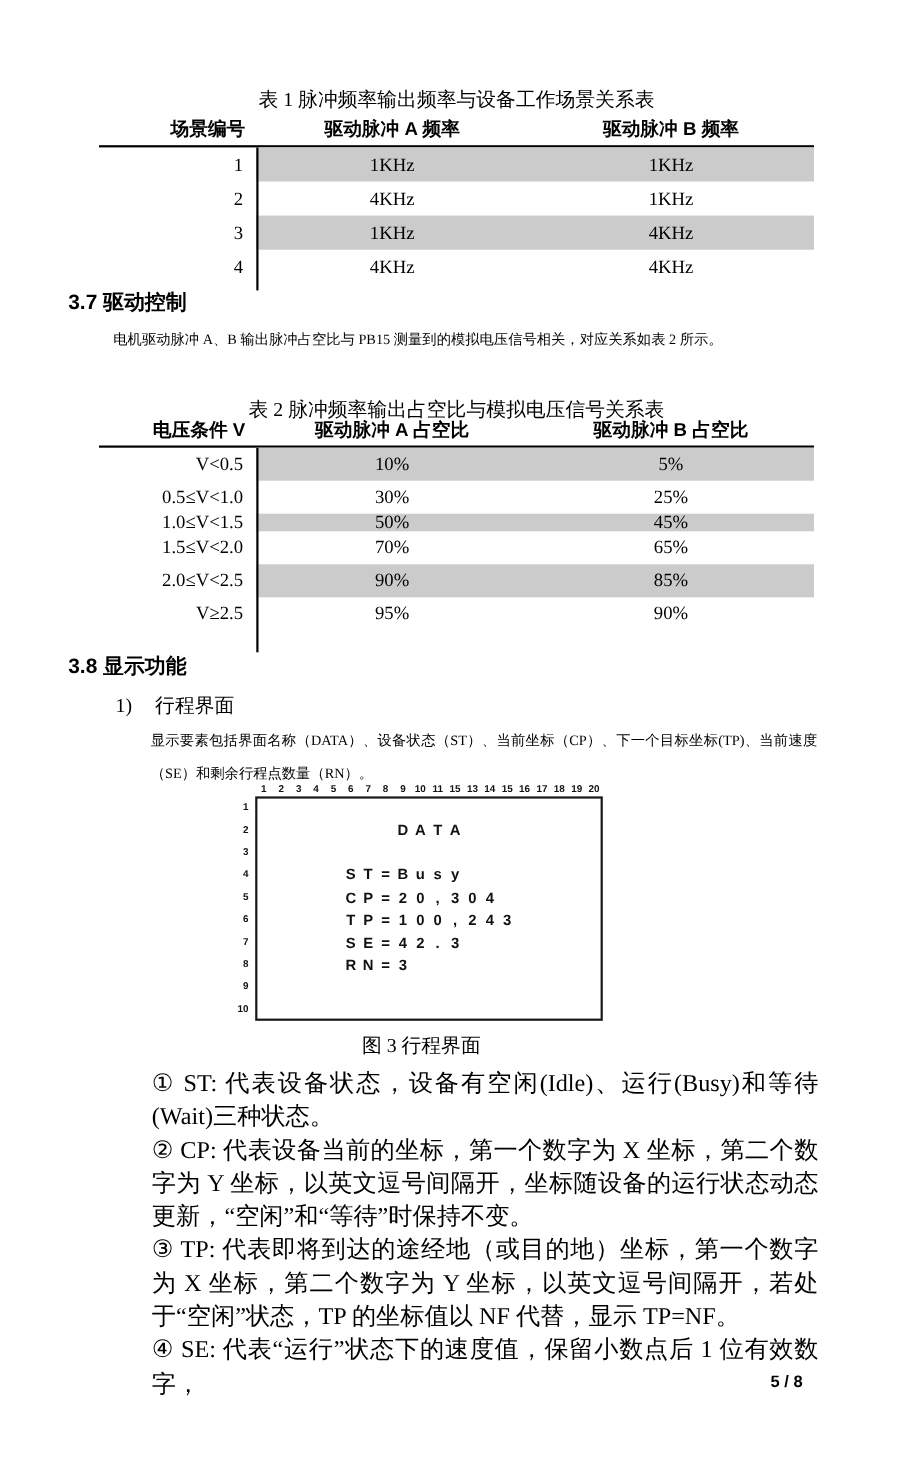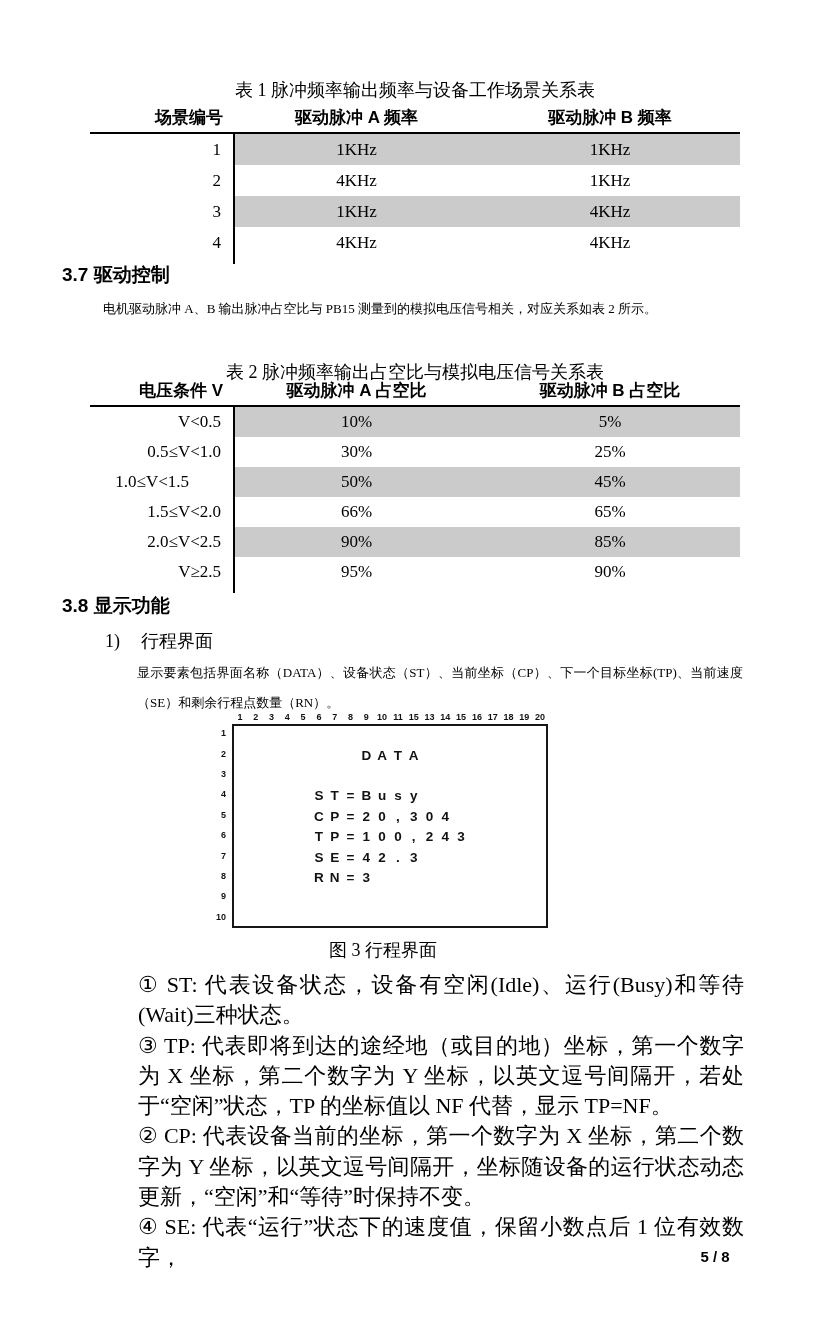--- a/index.html
+++ b/index.html
@@ -184,31 +184,31 @@
             <div class="c3">5%</div>
           </div>
         </div>
         <div class="tbl-row" style="height: 30px;">
           <div class="c1">0.5≤V&lt;1.0</div>
           <div class="band">
             <div class="c2">30%</div>
             <div class="c3">25%</div>
           </div>
         </div>
-        <div class="tbl-row" style="height: 30px; gap: 32px;">
+        <div class="tbl-row" style="height: 16px;">
           <div class="c1">1.0≤V&lt;1.5</div>
           <div class="band shaded">
             <div class="c2">50%</div>
             <div class="c3">45%</div>
           </div>
         </div>
         <div class="tbl-row" style="height: 30px;">
           <div class="c1">1.5≤V&lt;2.0</div>
           <div class="band">
-            <div class="c2">66%</div>
+            <div class="c2">70%</div>
             <div class="c3">65%</div>
           </div>
         </div>
         <div class="tbl-row" style="height: 30px;">
           <div class="c1">2.0≤V&lt;2.5</div>
           <div class="band shaded">
             <div class="c2">90%</div>
             <div class="c3">85%</div>
           </div>
         </div>
@@ -300,19 +300,19 @@
       <div class="fig-char" style="left: 213.7px; top: 144.6px;">3</div>
       <div class="fig-char" style="left: 118.9px; top: 165px;">R</div>
       <div class="fig-char" style="left: 134.7px; top: 165px;">N</div>
       <div class="fig-char" style="left: 150.5px; top: 165px;">=</div>
       <div class="fig-char" style="left: 166.3px; top: 165px;">3</div>
     </div>
   <div class="abs fig-caption">图 3 行程界面</div>
 
   <div class="abs notes" id="notes">
       <p class="note">① ST: 代表设备状态，设备有空闲(Idle)、运行(Busy)和等待(Wait)三种状态。</p>
+      <p class="note">② CP: 代表设备当前的坐标，第一个数字为 X 坐标，第二个数字为 Y 坐标，以英文逗号间隔开，坐标随设备的运行状态动态更新，“空闲”和“等待”时保持不变。</p>
       <p class="note">③ TP: 代表即将到达的途经地（或目的地）坐标，第一个数字为 X 坐标，第二个数字为 Y 坐标，以英文逗号间隔开，若处于“空闲”状态，TP 的坐标值以 NF 代替，显示 TP=NF。</p>
-      <p class="note">② CP: 代表设备当前的坐标，第一个数字为 X 坐标，第二个数字为 Y 坐标，以英文逗号间隔开，坐标随设备的运行状态动态更新，“空闲”和“等待”时保持不变。</p>
       <p class="note">④ SE: 代表“运行”状态下的速度值，保留小数点后 1 位有效数字，</p>
     </div>
 
   <div class="abs page-footer">5 / 8</div>
 </div>
 
 </body></html>

